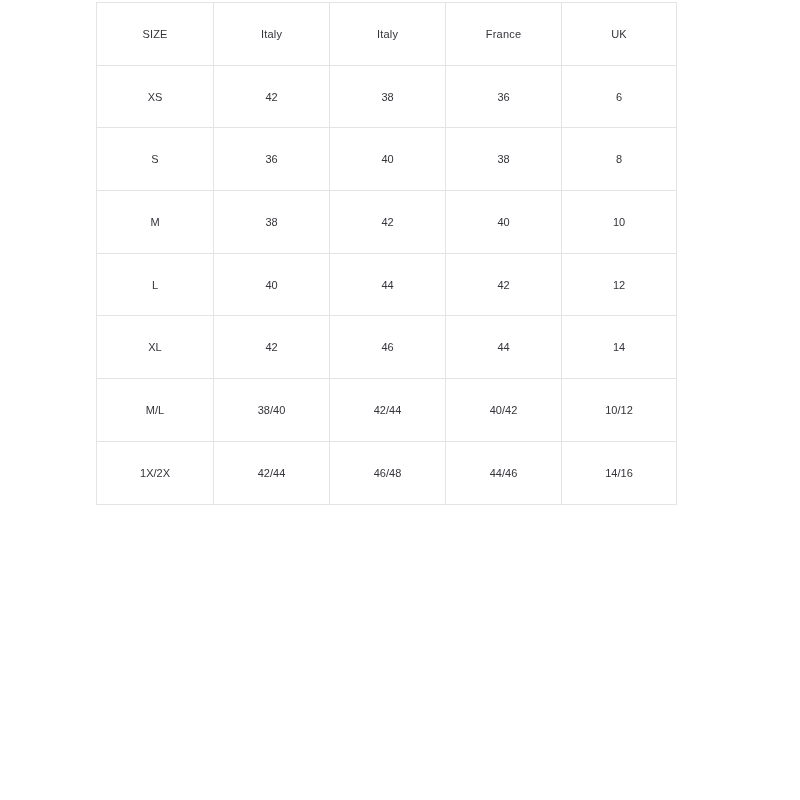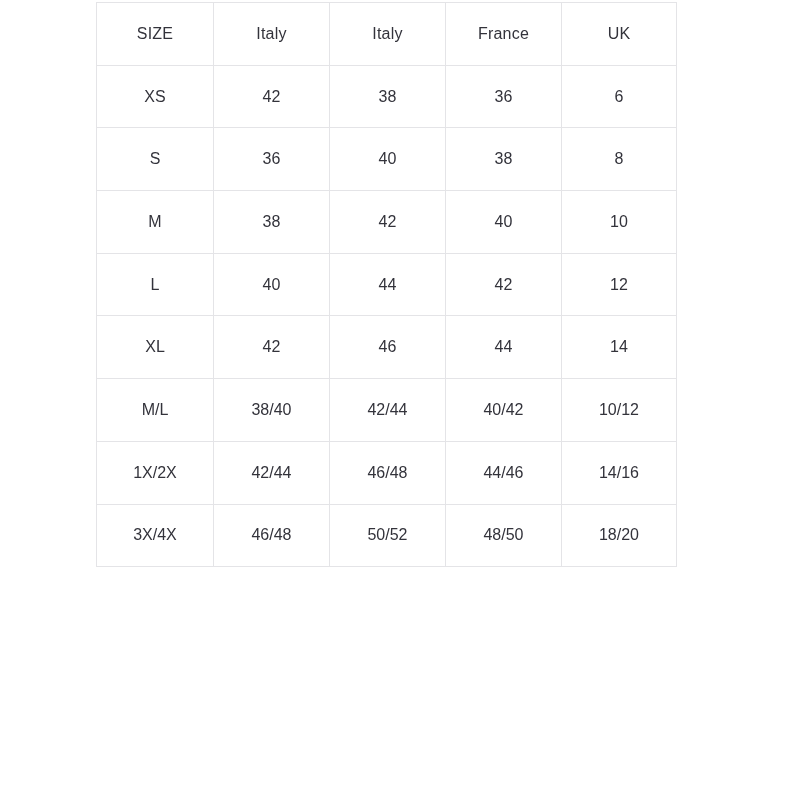--- a/index.html
+++ b/index.html
@@ -30,21 +30,21 @@
 
   table.size-table {
     border-collapse: collapse;
     width: 580px;
     table-layout: fixed;
   }
   table.size-table td, table.size-table th {
     border: 1px solid #e4e4e7;
     text-align: center;
     vertical-align: middle;
-    font-size: 16px;
+    font-size: 11px;
     color: #33333b;
     font-weight: 400;
     padding: 12px;
   }
   table.size-table col.c0 { width: 117px; }
   table.size-table col.c1 { width: 116px; }
   table.size-table col.c2 { width: 116px; }
   table.size-table col.c3 { width: 116px; }
   table.size-table col.c4 { width: 115px; }
 
@@ -133,27 +133,20 @@
           <td class="val-cell">40/42</td>
           <td class="val-cell">10/12</td>
         </tr>
         <tr>
           <td class="row-label">1X/2X</td>
           <td class="val-cell">42/44</td>
           <td class="val-cell">46/48</td>
           <td class="val-cell">44/46</td>
           <td class="val-cell">14/16</td>
         </tr>
-        <tr>
-          <td class="row-label">3X/4X</td>
-          <td class="val-cell">46/48</td>
-          <td class="val-cell">50/52</td>
-          <td class="val-cell">48/50</td>
-          <td class="val-cell">18/20</td>
-        </tr>
       </tbody>
     </table>
   </div>
 
   <div class="table-wrap secondary">
     <table class="size-table secondary-table">
       <colgroup>
         <col class="c0">
           <col class="c1">
           <col class="c2">

